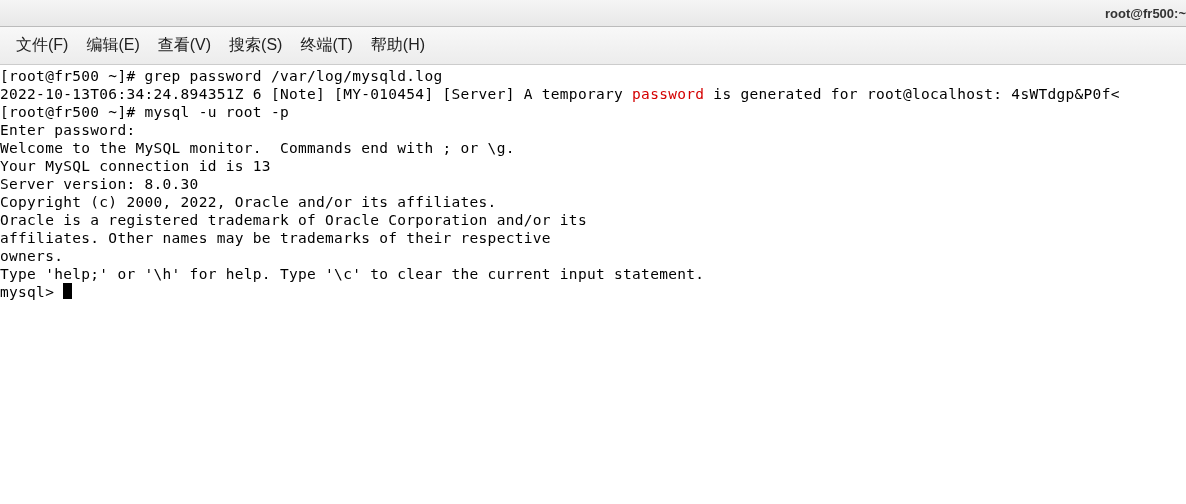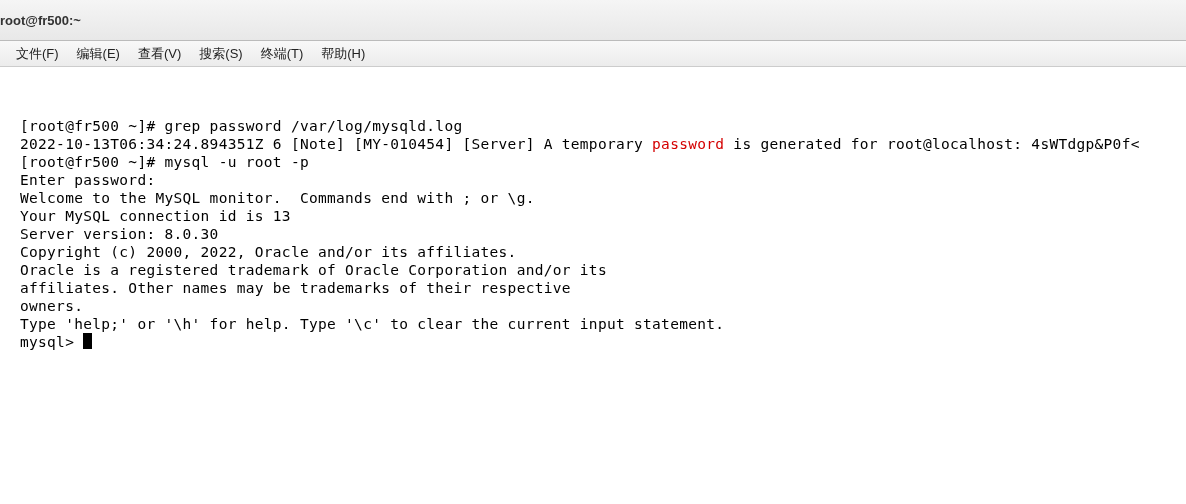--- a/index.html
+++ b/index.html
@@ -10,52 +10,51 @@
     body {
       font-family: sans-serif;
       background: #ffffff;
       width: 1186px;
       height: 504px;
       overflow: hidden;
     }
     .titlebar {
       background: linear-gradient(to bottom, #f5f5f5, #e8e8e8);
       border-bottom: 1px solid #bbb;
-      height: 41px;
+      height: 27px;
       display: flex;
       align-items: center;
-      justify-content: flex-start;
+      justify-content: flex-end;
       font-size: 13px;
       font-weight: bold;
       color: #333;
     }
     .menubar {
       background: linear-gradient(to bottom, #f8f8f8, #ececec);
       border-bottom: 1px solid #ccc;
-      height: 26px;
+      height: 38px;
       display: flex;
       align-items: center;
       padding: 0 8px;
-      font-size: 13px;
+      font-size: 16px;
       color: #222;
     }
     .menu-item {
       padding: 3px 8px;
       cursor: pointer;
       margin-right: 2px;
     }
     .terminal {
-      padding: 2px 20px;
+      padding: 2px 0;
       font-family: "DejaVu Sans Mono", "Courier New", monospace;
       font-size: 14.5px;
       line-height: 18px;
       color: #000;
       white-space: pre;
       letter-spacing: 0.3px;
-      margin-top: 48px;
     }
     .highlight {
       color: #d40000;
       font-weight: normal;
     }
     .cursor {
       display: inline-block;
       width: 9px;
       height: 16px;
       background: #000;

